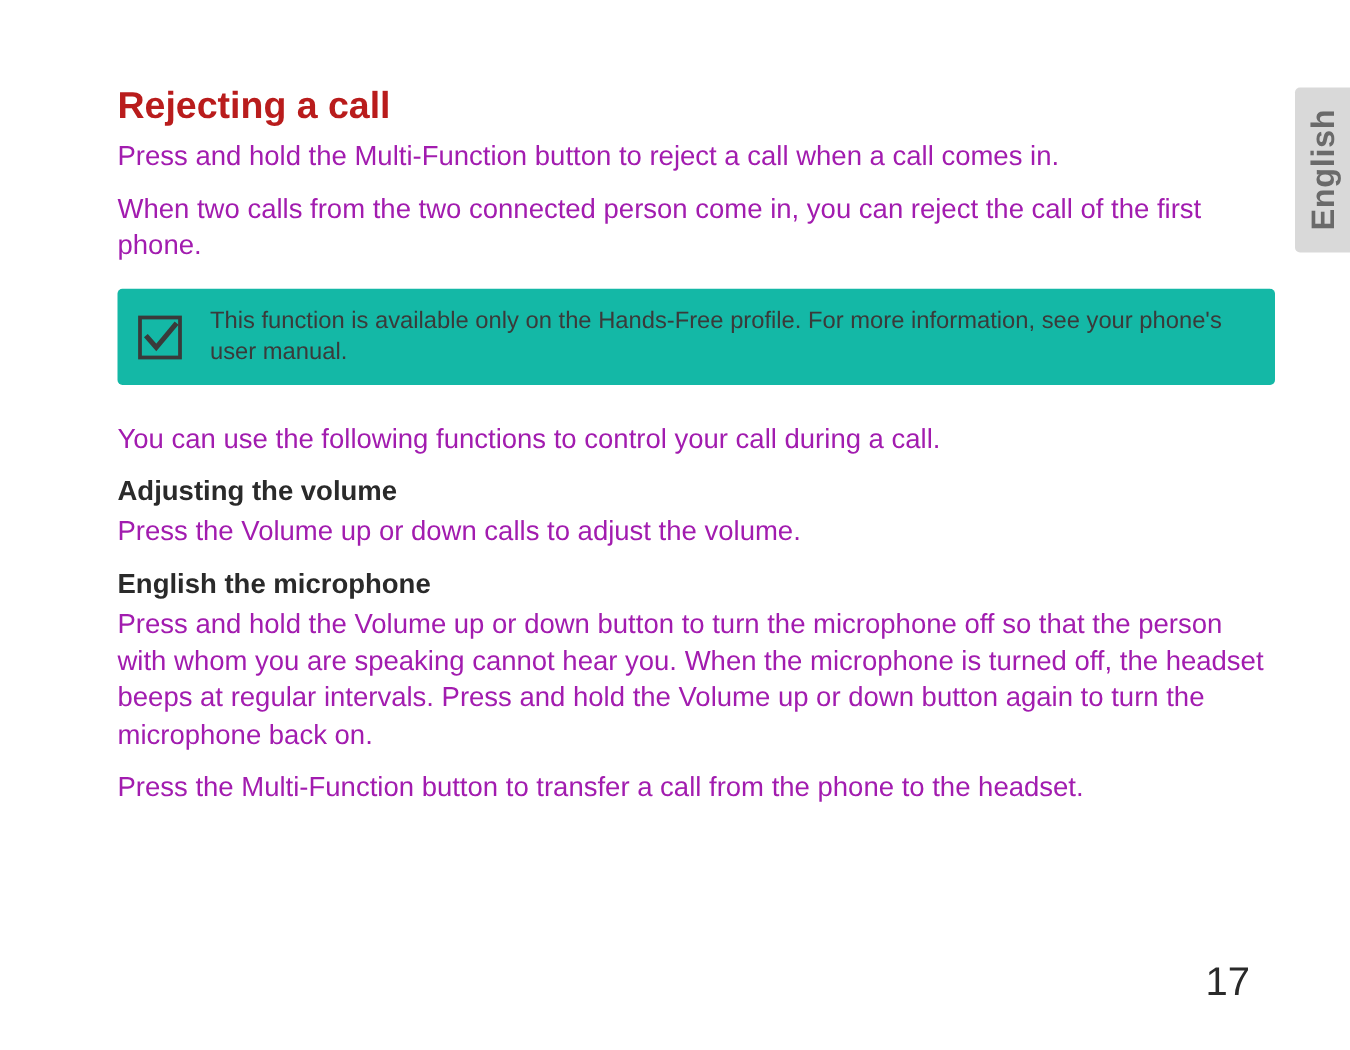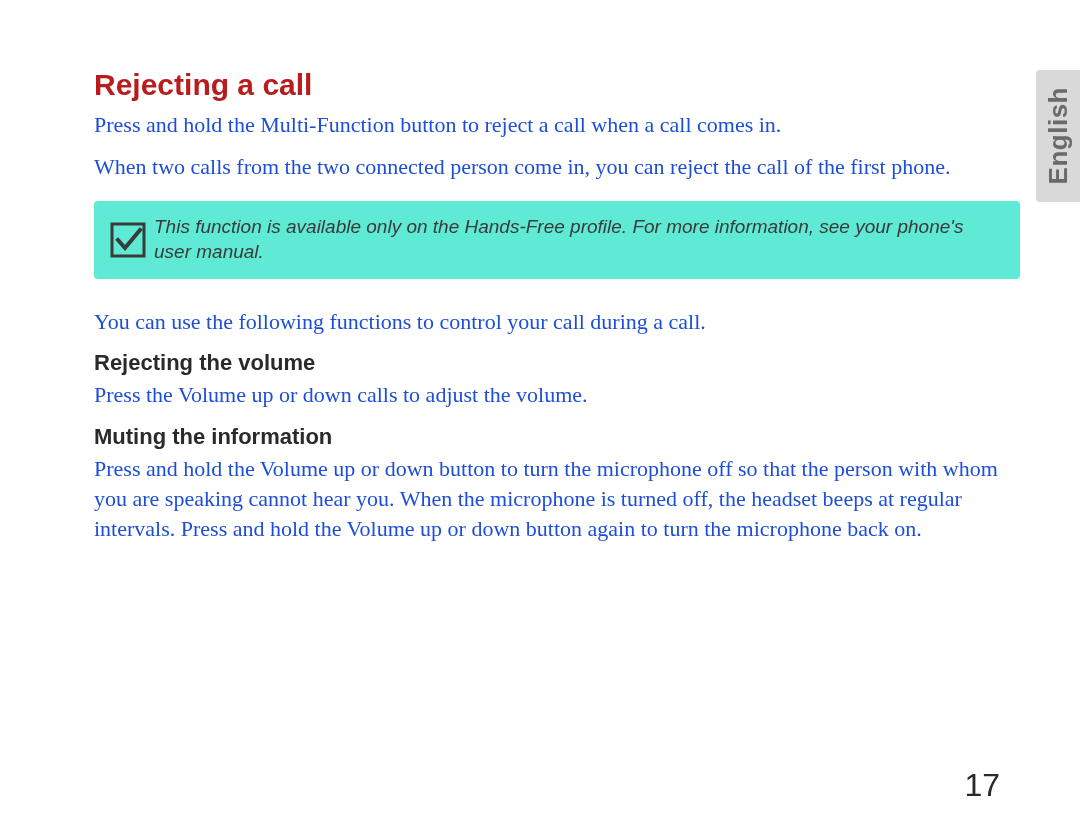--- a/index.html
+++ b/index.html
@@ -43,32 +43,30 @@
   h2.section {
     margin: 0 0 8px 0;
     font-size: 30px;
     font-weight: bold;
     color: #b91c1c;
   }
   p.body {
     margin: 0 0 12px 0;
     font-size: 22px;
     line-height: 1.35;
-    color: #1d4ed8;
-    font-family: Liberation Serif, serif;
+    color: #a21caf;
   }
   .note-box {
-    background: #5eead4;
+    background: #14b8a6;
     border-radius: 4px;
     padding: 14px 18px 14px 16px;
     margin: 20px 0 28px 0;
     display: flex;
     align-items: center;
-    gap: 8px;
-    font-style: italic;
+    gap: 22px;
   }
   .note-icon {
     flex: 0 0 auto;
   }
   .note-icon svg {
     display: block;
   }
   .note-text {
     font-size: 19px;
     line-height: 1.3;
@@ -106,22 +104,23 @@
       <svg width="36" height="36" viewBox="0 0 36 36">
         <rect x="2" y="2" width="32" height="32" fill="none" stroke="#3a3a3a" stroke-width="3"></rect>
         <path d="M8 18 L15 26 L30 8" fill="none" stroke="#3a3a3a" stroke-width="4" stroke-linecap="square"></path>
       </svg>
     </span>
     <span class="note-text">This function is available only on the Hands-Free profile. For more information, see your phone's user manual.</span>
   </div>
 
   <p class="body">You can use the following functions to control your call during a call.</p>
 
-  <h3 class="sub">Rejecting the volume</h3>
+  <h3 class="sub">Adjusting the volume</h3>
   <p class="body">Press the Volume up or down calls to adjust the volume.</p>
 
-  <h3 class="sub">Muting the information</h3>
+  <h3 class="sub">English the microphone</h3>
   <p class="body">Press and hold the Volume up or down button to turn the microphone off so that the person with whom you are speaking cannot hear you. When the microphone is turned off, the headset beeps at regular intervals. Press and hold the Volume up or down button again to turn the microphone back on.</p>
 
+  <p class="body">Press the Multi-Function button to transfer a call from the phone to the headset.</p>
 
   <div class="page-number">17</div>
 
 </div>
 
 </body></html>

